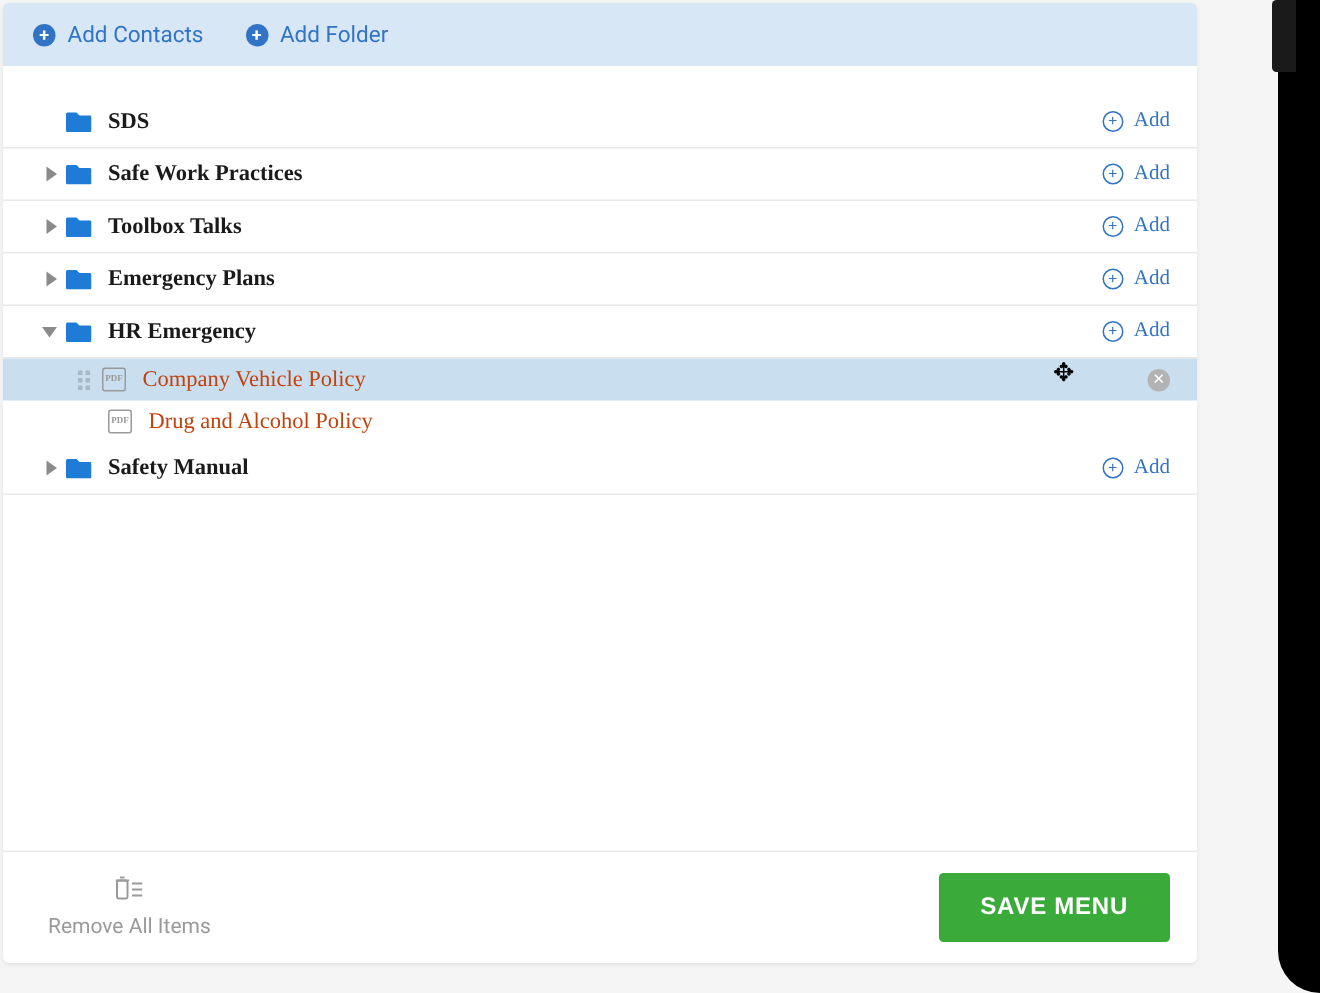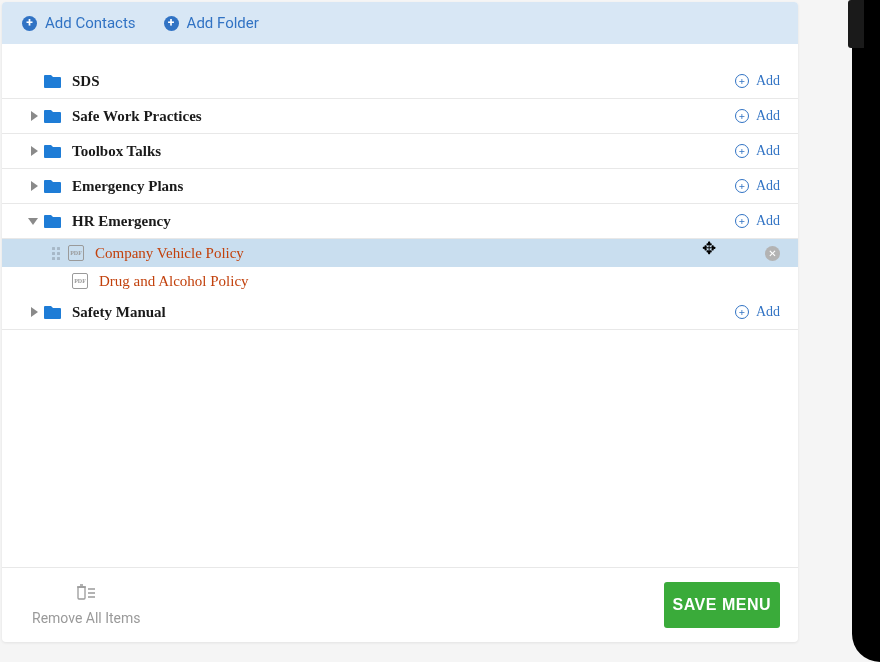--- a/index.html
+++ b/index.html
@@ -239,21 +239,21 @@
     }
     
     .trash-icon svg {
       display: block;
     }
     
     .save-btn {
       background: #3aab3a;
       color: white;
       border: none;
-      padding: 14px 9px;
+      padding: 14px 28px;
       font-size: 16px;
       font-weight: 600;
       letter-spacing: 0.5px;
       border-radius: 3px;
       cursor: pointer;
     }
     
     .right-edge {
       position: absolute;
       top: 0;

